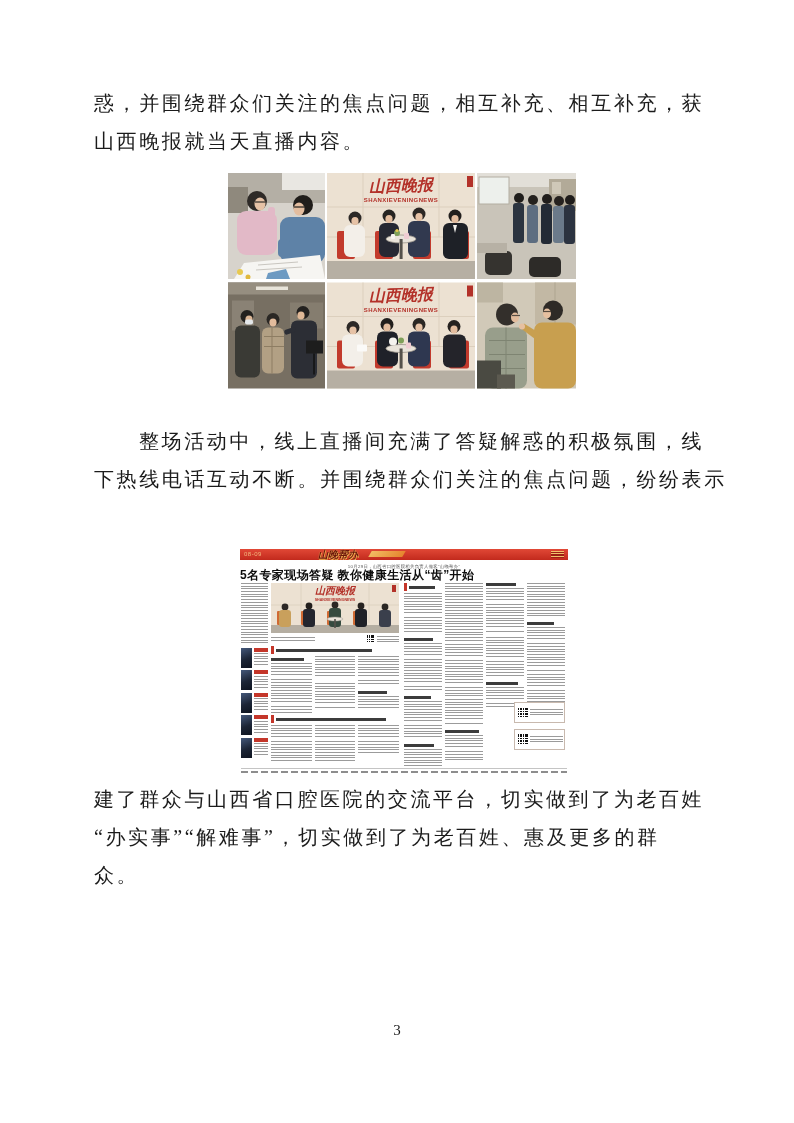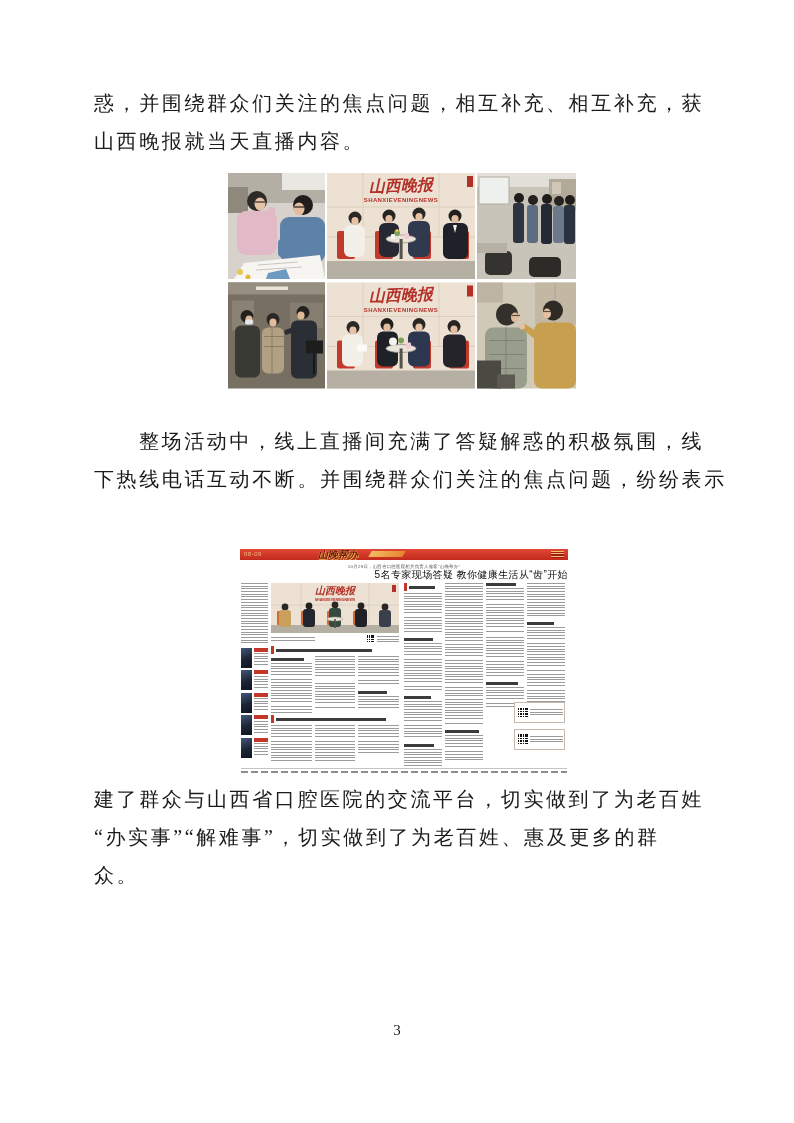--- a/index.html
+++ b/index.html
@@ -28,21 +28,21 @@
                 color:#f2b97e;letter-spacing:0.5px;}
   .np-logo{position:absolute;left:78px;top:1px;font-size:10px;line-height:9px;font-weight:bold;
            font-style:italic;color:#6e150a;text-shadow:0 0 1px #f6cf6f,0.5px 0.5px 0 #f0b64a;}
   .np-logo-flame{position:absolute;left:130px;top:2px;width:34px;height:6px;
                  background:linear-gradient(90deg,#f7d26b,#e9922f);
                  transform:skewX(-30deg);opacity:.85;}
   .np-masthead-mark{position:absolute;right:4px;top:2px;width:13px;height:7px;background:#9e2015;
                     background-image:repeating-linear-gradient(#f2c06a 0 1px,transparent 1px 2.4px);}
   .np-kicker{margin-top:3px;text-align:center;font-size:5px;line-height:6px;color:#555;
              transform:scale(0.88);letter-spacing:0.3px;}
-  .np-headline{text-align:right;font-size:10px;line-height:12px;font-weight:normal;color:#0d0d0d;
+  .np-headline{text-align:left;font-size:12px;line-height:12px;font-weight:bold;color:#0d0d0d;
                letter-spacing:0.4px;}
   .np-spread{display:flex;gap:5px;padding:2px 1px 0 1px;height:183px;}
   .np-left{width:158px;display:flex;gap:3px;}
   .np-right{width:161px;position:relative;display:flex;gap:3px;}
 
   .tx{background-image:repeating-linear-gradient(#9b9b9b 0 0.9px,transparent 0.9px 2.7px);}
   .hb{height:3px;background:#3c3c3c;margin:2px 0;}
   .sp{height:3px;}
   .redtick{width:2.5px;height:8px;background:#c4362a;flex:none;}
 

